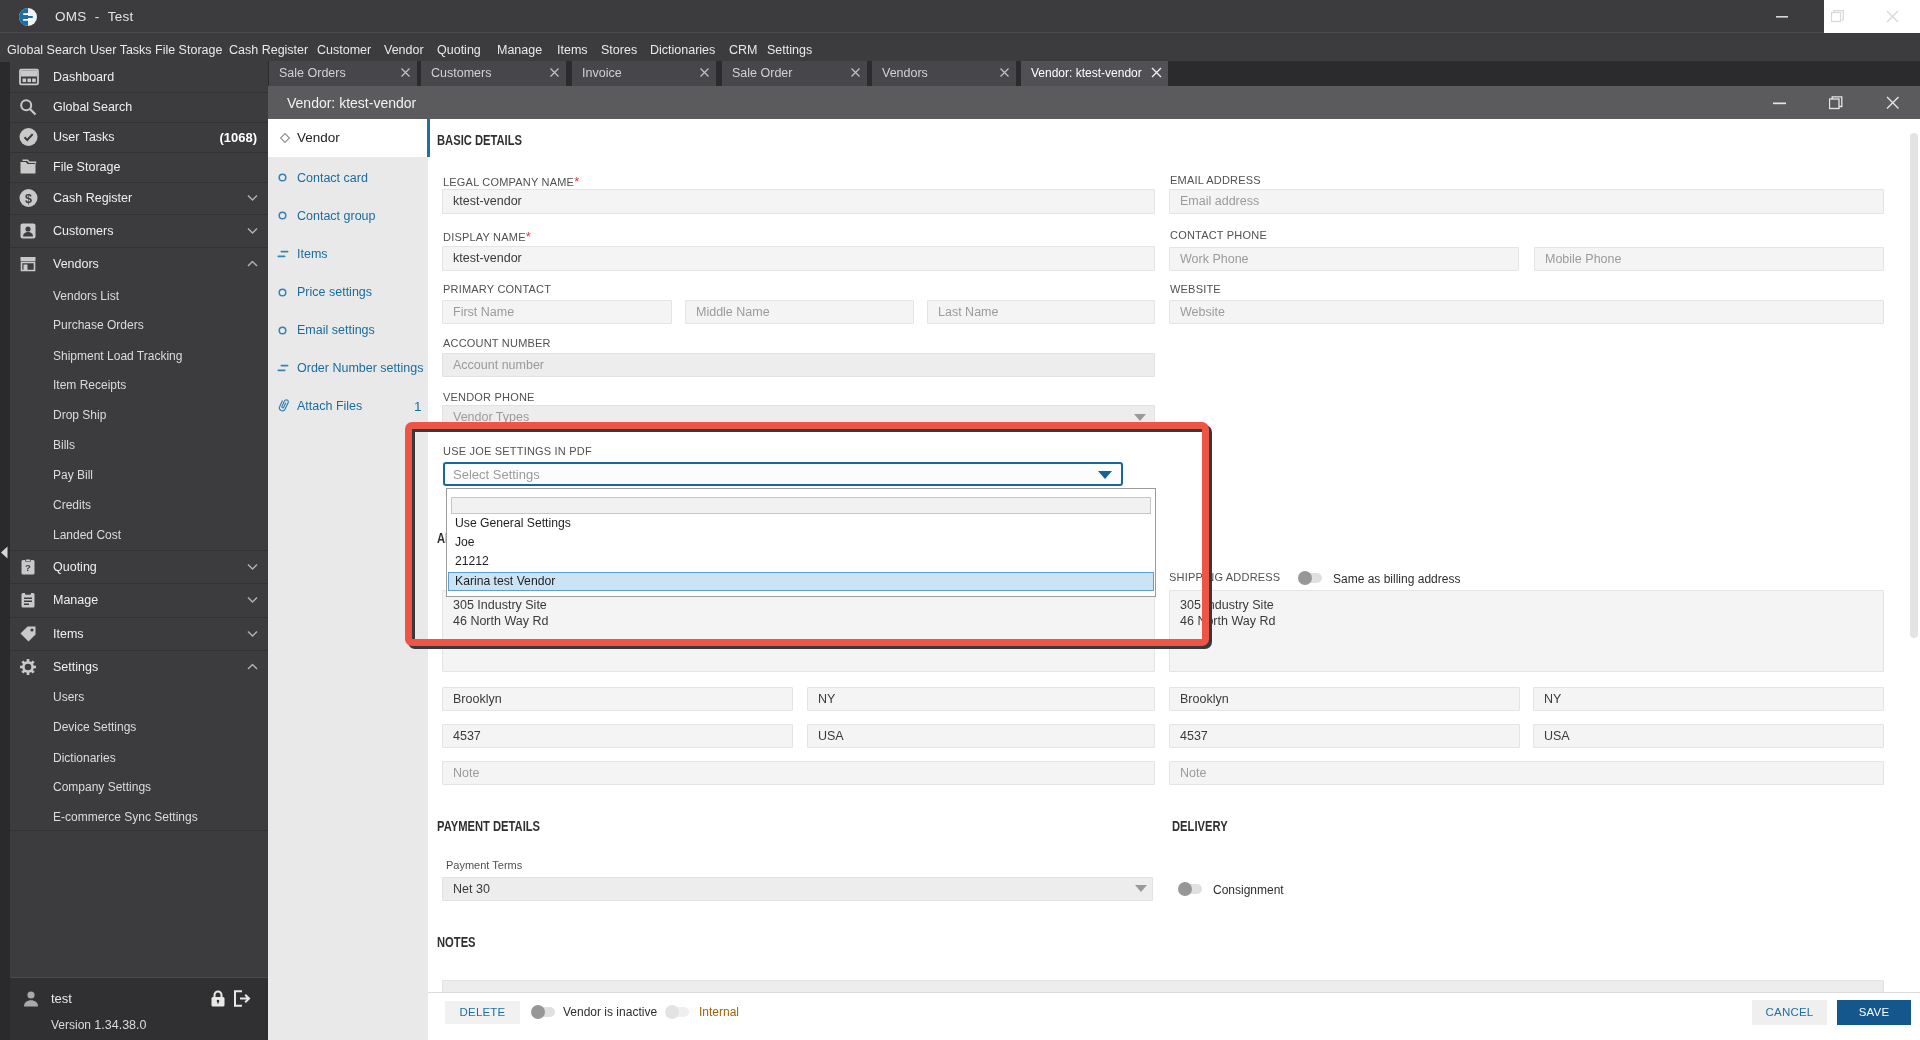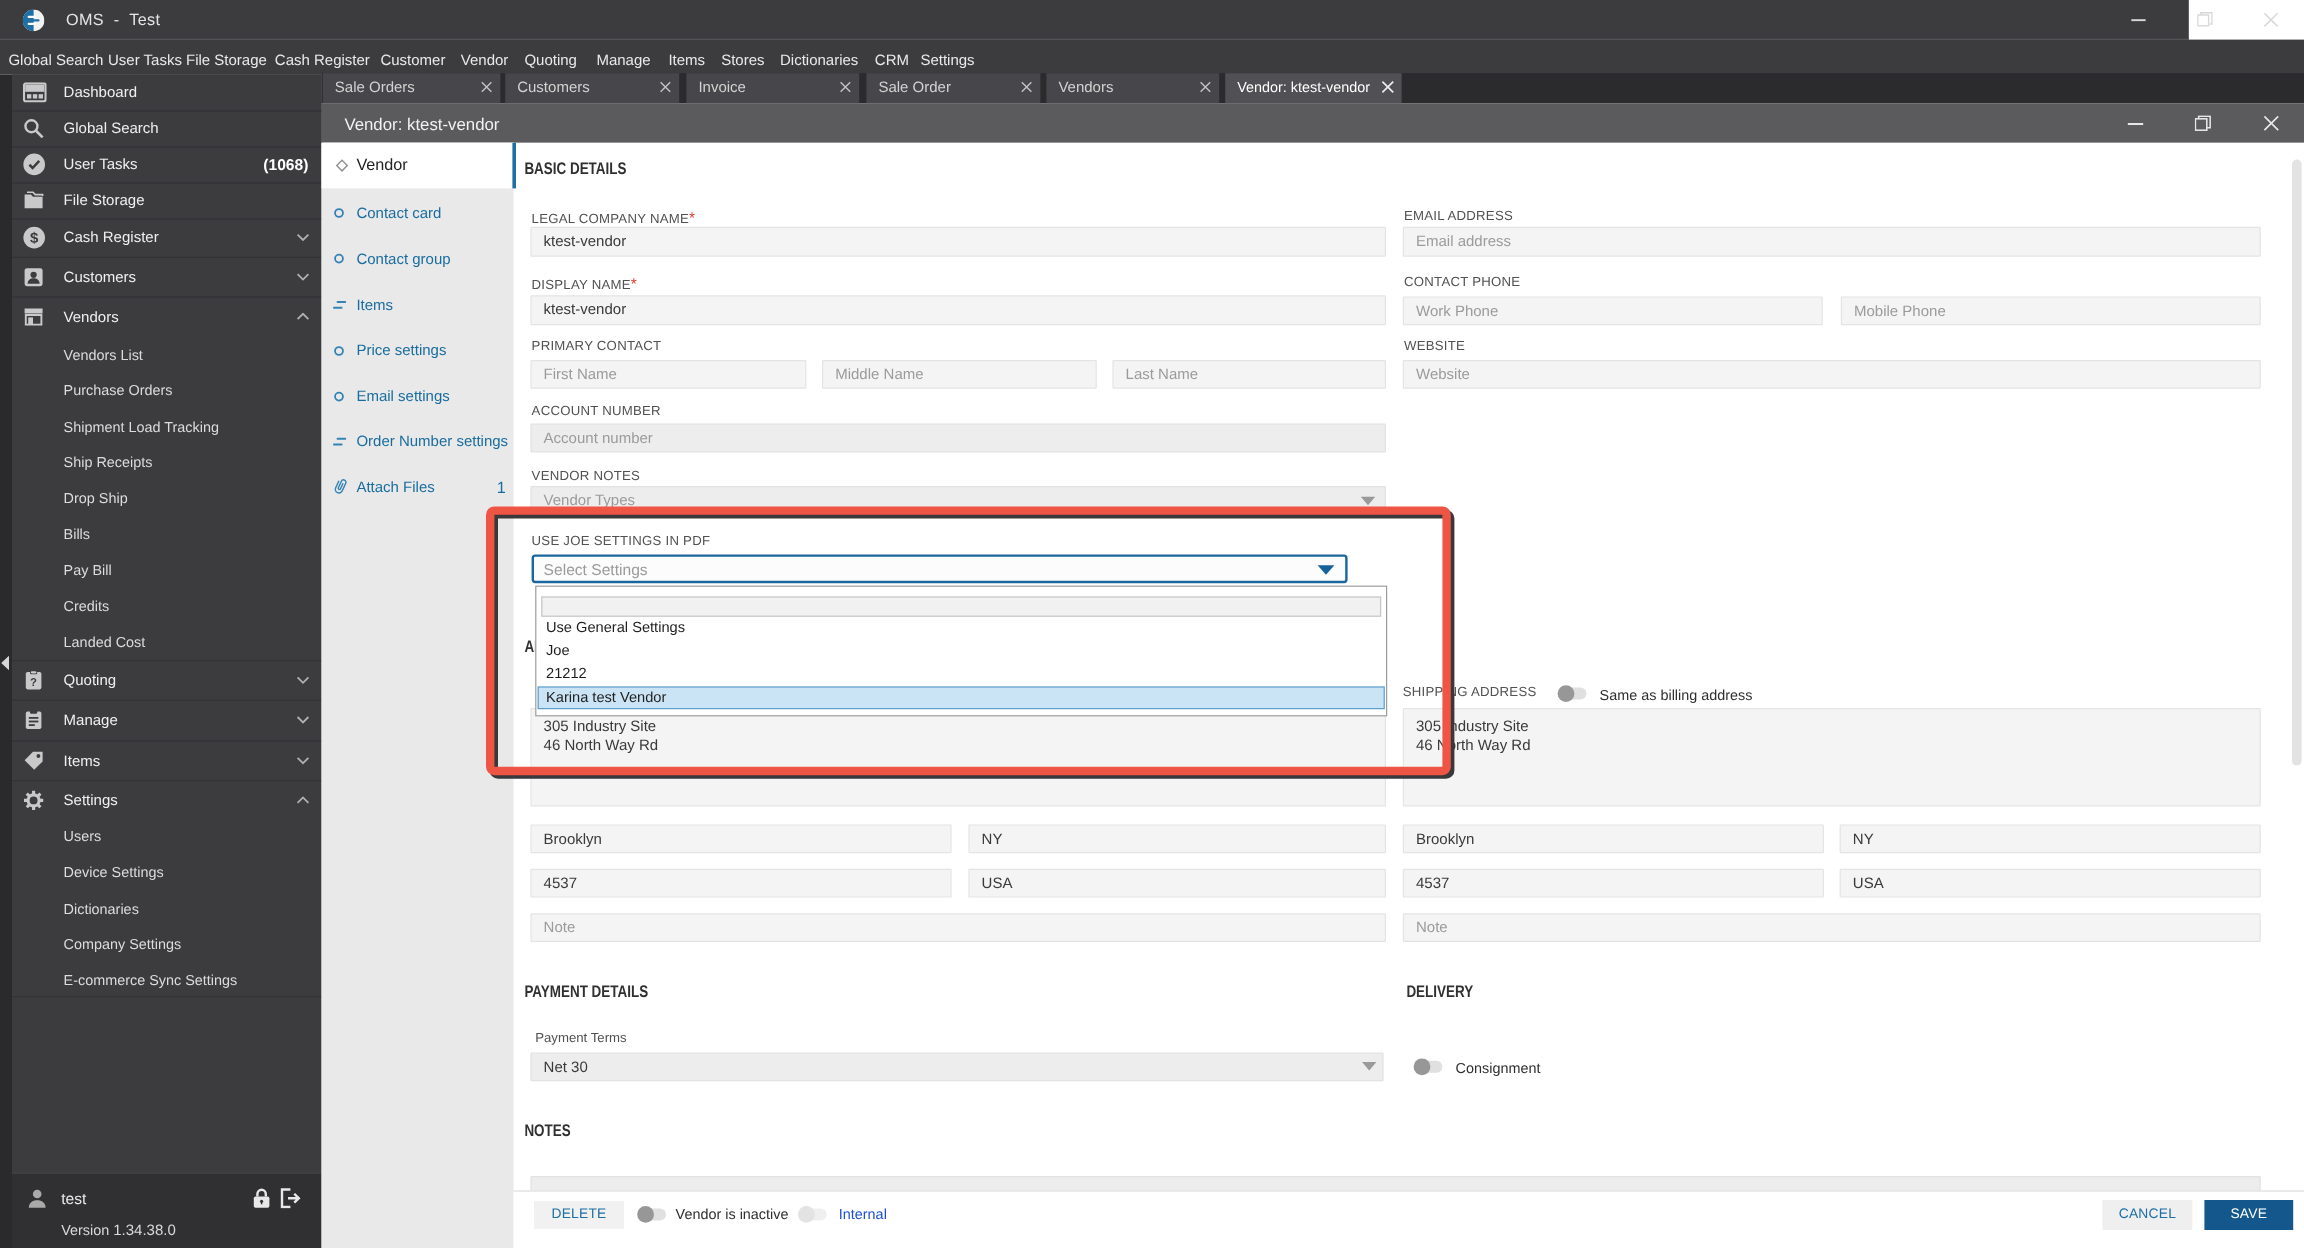--- a/index.html
+++ b/index.html
@@ -185,21 +185,21 @@
             <rect x="4.5" y="9.5" width="4" height="6" fill="#c9c9c9"></rect>
           </svg>
           <span class="lbl">Vendors</span>
       <svg class="chev" width="11" height="7" viewBox="0 0 11 7">
             <path d="M1 5.5 L5.5 1 L10 5.5" fill="none" stroke="#b0b0b0" stroke-width="1.5"></path>
           </svg>
         </div>
     <div class="ssub" style="top:227px">Vendors List</div>
     <div class="ssub" style="top:256px">Purchase Orders</div>
     <div class="ssub" style="top:287px">Shipment Load Tracking</div>
-    <div class="ssub" style="top:316px">Ship Receipts</div>
+    <div class="ssub" style="top:316px">Item Receipts</div>
     <div class="ssub" style="top:346px">Drop Ship</div>
     <div class="ssub" style="top:376px">Bills</div>
     <div class="ssub" style="top:406px">Pay Bill</div>
     <div class="ssub" style="top:436px">Credits</div>
     <div class="ssub" style="top:466px">Landed Cost</div>
     <div class="sepr" style="top:488px"></div>
     <div class="srow" style="top:488px;height:33px">
           <svg class="sicon" width="18" height="18" viewBox="0 0 18 18">
             <rect x="2.5" y="2" width="13" height="14.5" rx="1.5" fill="#c9c9c9"></rect>
             <rect x="6" y="0.8" width="6" height="3" rx="1" fill="#3c3c3f"></rect>
@@ -383,21 +383,21 @@
   <div class="flabel" style="left:443px;top:174px">LEGAL COMPANY NAME<span class="req">*</span></div>
   <div class="inp" style="left:442px;top:189px;width:713px;height:25px;line-height:23px">ktest-vendor</div>
   <div class="flabel" style="left:443px;top:229px">DISPLAY NAME<span class="req">*</span></div>
   <div class="inp" style="left:442px;top:246px;width:713px;height:25px;line-height:23px">ktest-vendor</div>
   <div class="flabel" style="left:443px;top:283px">PRIMARY CONTACT</div>
   <div class="inp ph" style="left:442px;top:300px;width:230px;height:24px">First Name</div>
   <div class="inp ph" style="left:685px;top:300px;width:229px;height:24px">Middle Name</div>
   <div class="inp ph" style="left:927px;top:300px;width:228px;height:24px">Last Name</div>
   <div class="flabel" style="left:443px;top:337px">ACCOUNT NUMBER</div>
   <div class="inp ph dis" style="left:442px;top:353px;width:713px;height:24px">Account number</div>
-  <div class="flabel" style="left:443px;top:391px">VENDOR NOTES</div>
+  <div class="flabel" style="left:443px;top:391px">VENDOR PHONE</div>
   <div class="inp ph dis" style="left:442px;top:405px;width:713px;height:25px;line-height:23px">Vendor Types</div>
   <div class="garr" style="left:1134px;top:414px"></div>
   <div class="flabel" style="left:443px;top:445px">USE JOE SETTINGS IN PDF</div>
 
   <div class="flabel" style="left:1170px;top:174px">EMAIL ADDRESS</div>
   <div class="inp ph" style="left:1169px;top:189px;width:715px;height:25px;line-height:23px">Email address</div>
   <div class="flabel" style="left:1170px;top:229px">CONTACT PHONE</div>
   <div class="inp ph" style="left:1534px;top:247px;width:350px;height:24px">Mobile Phone</div>
   <div class="inp ph" style="left:1169px;top:247px;width:350px;height:24px">Work Phone</div>
   <div class="flabel" style="left:1170px;top:283px">WEBSITE</div>
@@ -456,17 +456,17 @@
 
   <div class="abs" id="botbar">
     <div class="btn" style="left:17px;top:8px;width:75px;height:23px;background:#f1f1f1;color:#1d6fa5;line-height:23px">DELETE</div>
     <div class="toggle" style="left:104px;top:14px">
         <div class="knob"></div>
       </div>
     <div class="tgtext" style="left:135px;top:12px">Vendor is inactive</div>
     <div class="toggle lite" style="left:238px;top:14px">
         <div class="knob"></div>
       </div>
-    <div class="tgtext" style="left:271px;top:12px;color:#1d4ed8">Internal</div>
+    <div class="tgtext" style="left:271px;top:12px;color:#a16207">Internal</div>
     <div class="btn" style="left:1324px;top:7px;width:75px;height:25px;background:#efefef;color:#1d6fa5;line-height:25px">CANCEL</div>
     <div class="btn" style="left:1409px;top:7px;width:74px;height:25px;background:#14578c;color:#fff;line-height:25px">SAVE</div>
   </div>
 </div>
 
 </body></html>

